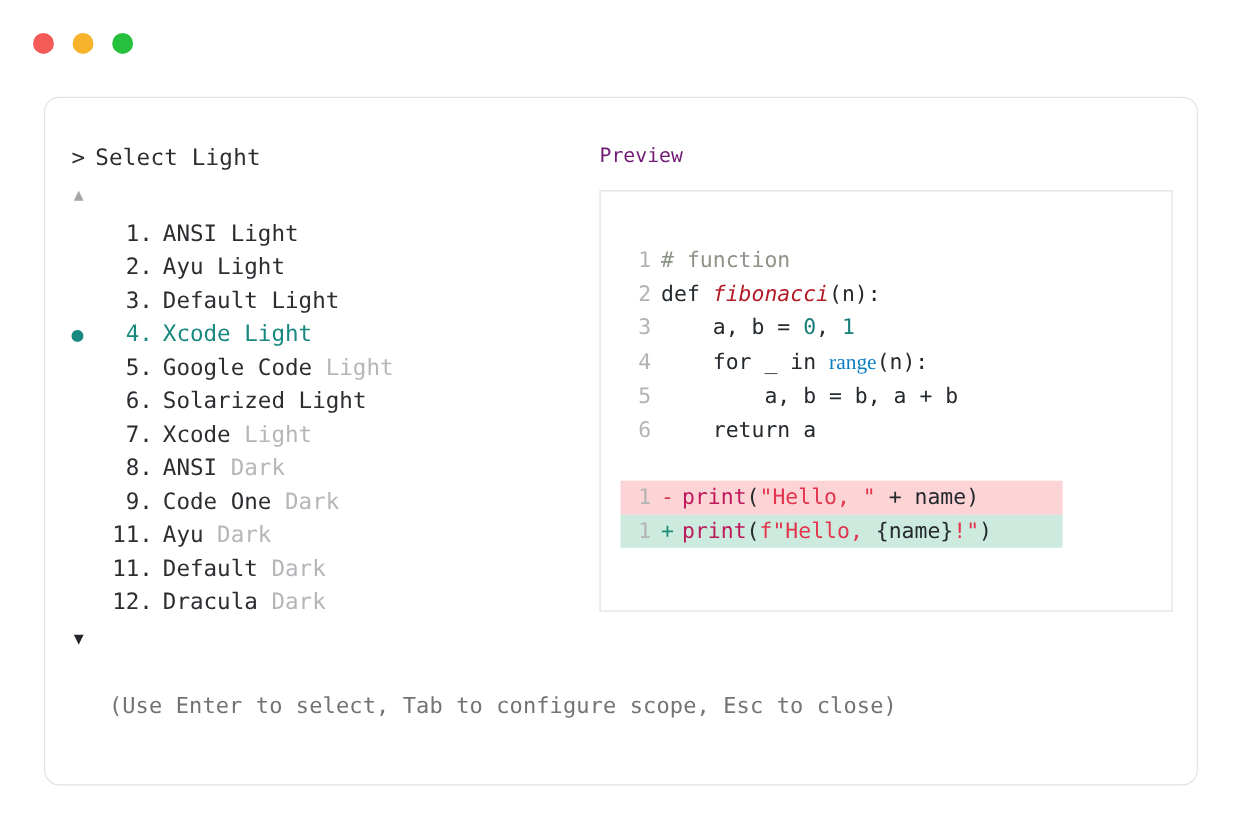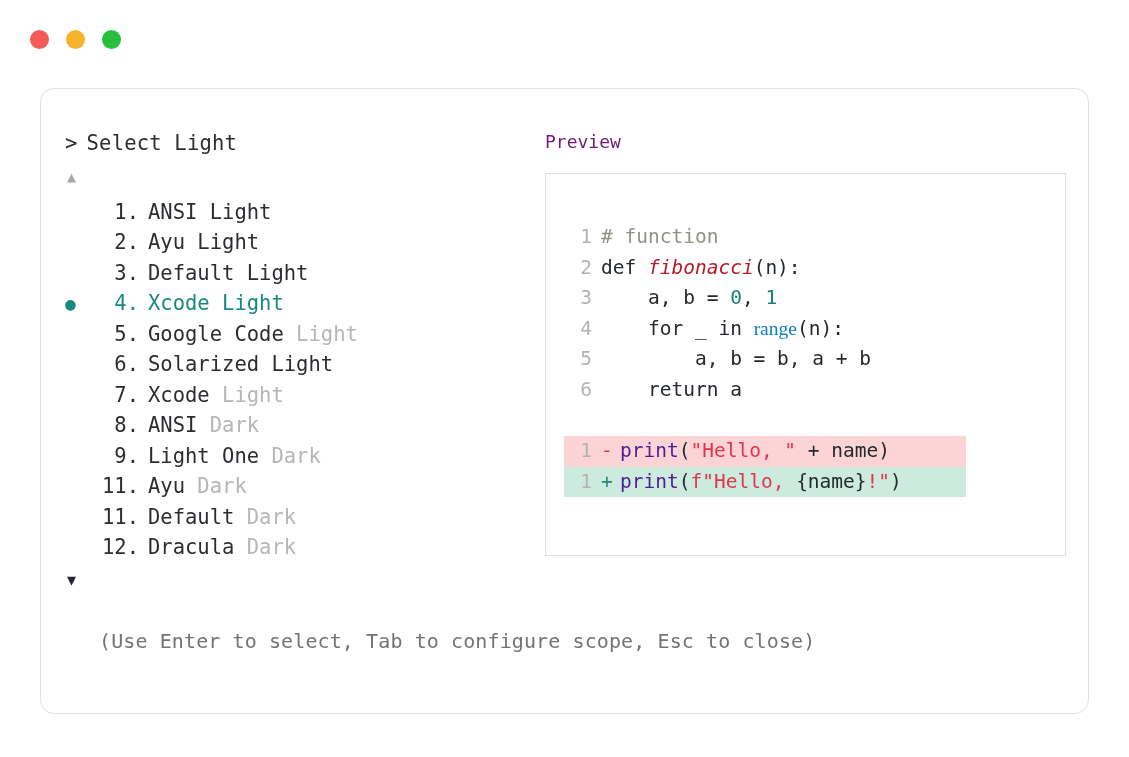--- a/index.html
+++ b/index.html
@@ -181,21 +181,21 @@
   .diff-row .src { padding-left: 9px; }
 
   
   .t-comment { color: #8d9387; }
   .t-kw      { color: #24292e; }
   .t-fn      { color: #b31d28; font-style: italic; }
   .t-builtin { color: #0a7fc4; font-family: Liberation Serif, serif; }
   .t-num     { color: #167f79; }
   .t-str     { color: #e3344e; }
   .t-plain   { color: #24292e; }
-  .t-func-blue { color: #4c1d95; }
+  .t-func-blue { color: #be185d; }
 </style>
 </head>
 <body>
 
 <div class="titlebar">
   <span class="dot dot-close"></span>
   <span class="dot dot-min"></span>
   <span class="dot dot-max"></span>
 </div>
 
@@ -214,21 +214,21 @@
 
         <ul class="theme-list" id="theme-list">
             <li class="theme-item"><span class="bullet-cell"></span><span class="num-cell">1.</span><span class="name-cell">ANSI</span><span class="variant-cell variant-strong"> Light</span></li>
             <li class="theme-item"><span class="bullet-cell"></span><span class="num-cell">2.</span><span class="name-cell">Ayu</span><span class="variant-cell variant-strong"> Light</span></li>
             <li class="theme-item"><span class="bullet-cell"></span><span class="num-cell">3.</span><span class="name-cell">Default</span><span class="variant-cell variant-strong"> Light</span></li>
             <li class="theme-item selected"><span class="bullet-cell">●</span><span class="num-cell">4.</span><span class="name-cell">Xcode</span><span class="variant-cell "> Light</span></li>
             <li class="theme-item"><span class="bullet-cell"></span><span class="num-cell">5.</span><span class="name-cell">Google Code</span><span class="variant-cell variant-muted"> Light</span></li>
             <li class="theme-item"><span class="bullet-cell"></span><span class="num-cell">6.</span><span class="name-cell">Solarized</span><span class="variant-cell variant-strong"> Light</span></li>
             <li class="theme-item"><span class="bullet-cell"></span><span class="num-cell">7.</span><span class="name-cell">Xcode</span><span class="variant-cell variant-muted"> Light</span></li>
             <li class="theme-item"><span class="bullet-cell"></span><span class="num-cell">8.</span><span class="name-cell">ANSI</span><span class="variant-cell variant-muted"> Dark</span></li>
-            <li class="theme-item"><span class="bullet-cell"></span><span class="num-cell">9.</span><span class="name-cell">Light One</span><span class="variant-cell variant-muted"> Dark</span></li>
+            <li class="theme-item"><span class="bullet-cell"></span><span class="num-cell">9.</span><span class="name-cell">Code One</span><span class="variant-cell variant-muted"> Dark</span></li>
             <li class="theme-item"><span class="bullet-cell"></span><span class="num-cell">11.</span><span class="name-cell">Ayu</span><span class="variant-cell variant-muted"> Dark</span></li>
             <li class="theme-item"><span class="bullet-cell"></span><span class="num-cell">11.</span><span class="name-cell">Default</span><span class="variant-cell variant-muted"> Dark</span></li>
             <li class="theme-item"><span class="bullet-cell"></span><span class="num-cell">12.</span><span class="name-cell">Dracula</span><span class="variant-cell variant-muted"> Dark</span></li>
           </ul>
 
         <div class="scroll-arrow arrow-down">▼</div>
       </div>
 
       <div class="col-right">
         <div class="preview-title">Preview</div>

